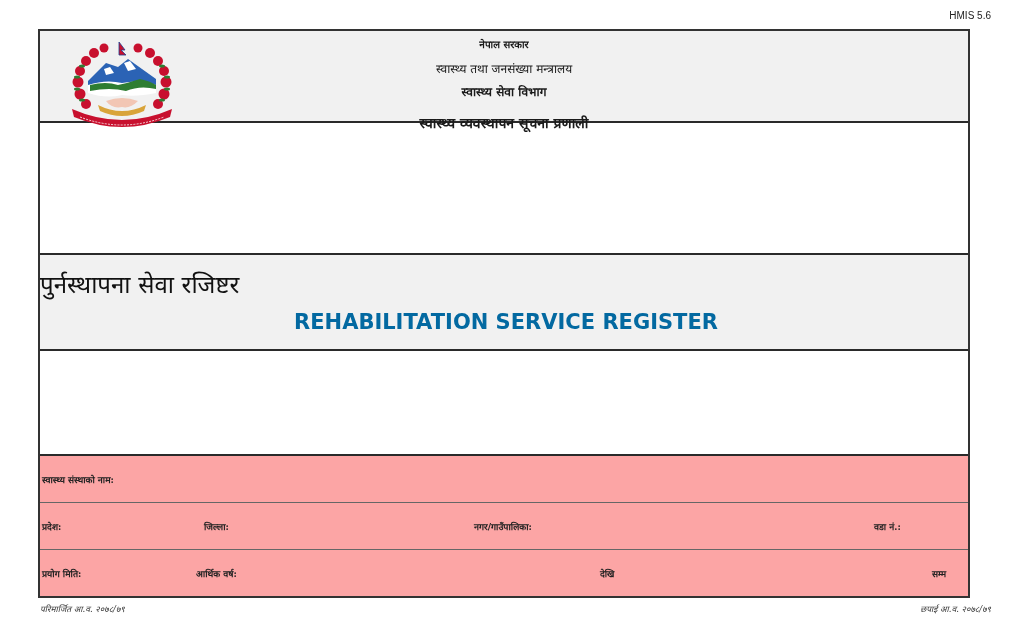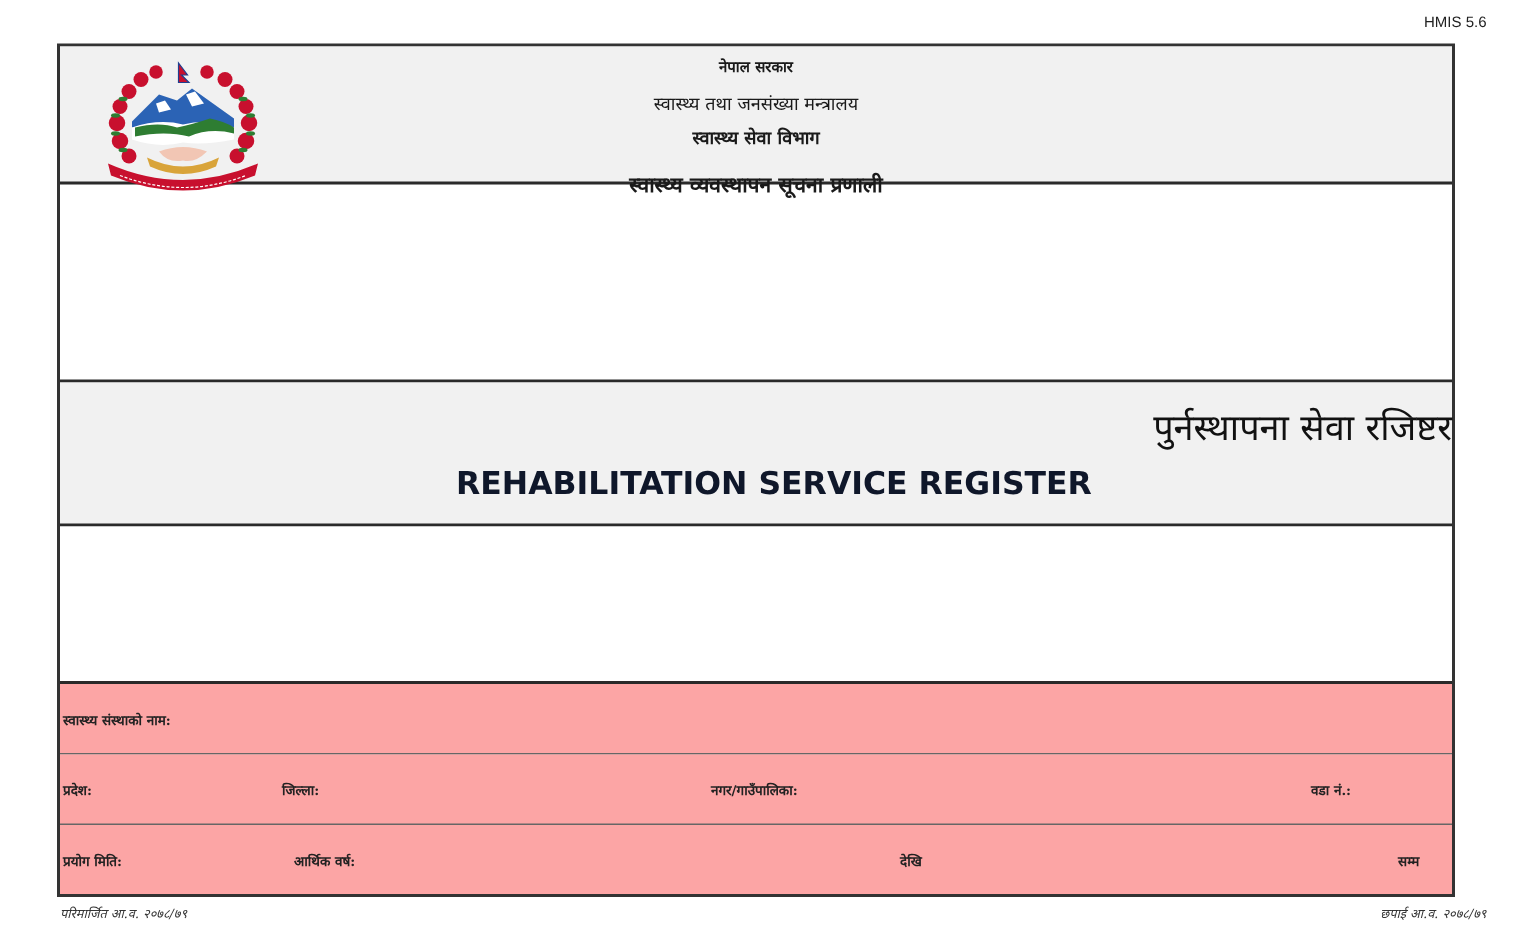--- a/index.html
+++ b/index.html
@@ -88,35 +88,35 @@
     .hl1 { top: 6px; font-size: 10px; }
     .hl2 { top: 29px; font-size: 12px; font-weight: normal; }
     .hl3 { top: 52px; font-size: 12px; }
     .hl4 { top: 82px; font-size: 14px; }
 
     .title-np {
       position: absolute;
       left: 0;
       top: 12px;
       width: 928px;
-      text-align: right;
+      text-align: left;
       font-size: 24px;
       color: #111;
     }
     .title-en {
       position: absolute;
-      left: 12px;
+      left: 2px;
       top: 55px;
       width: 928px;
       text-align: center;
       font-family: "DejaVu Sans", sans-serif;
       font-weight: bold;
       font-size: 21px;
       letter-spacing: 0px;
-      color: #0f172a;
+      color: #0369a1;
     }
     .field {
       position: absolute;
       top: 17px;
       font-size: 9px;
       font-weight: bold;
       color: #222;
       white-space: nowrap;
     }
     .footer-note {
@@ -197,21 +197,21 @@
   </div>
 
   <div class="section sec-blank2"></div>
 
   <div class="section sec-row row1">
     <span class="field" style="left:2px;">स्वास्थ्य संस्थाको नाम:</span>
   </div>
 
   <div class="section sec-row row2">
     <span class="field" style="left:2px;">प्रदेश:</span>
-    <span class="field" style="left:148px;text-align:right;">जिल्ला:</span>
+    <span class="field" style="left:164px;text-align:right;">जिल्ला:</span>
     <span class="field" style="left:434px;">नगर/गाउँपालिका:</span>
     <span class="field" style="left:834px;">वडा नं.:</span>
   </div>
 
   <div class="section sec-row row3">
     <span class="field" style="left:2px;">प्रयोग मिति:</span>
     <span class="field" style="left:156px;">आर्थिक वर्ष:</span>
     <span class="field" style="left:560px;">देखि</span>
     <span class="field" style="left:892px;">सम्म</span>
   </div>

